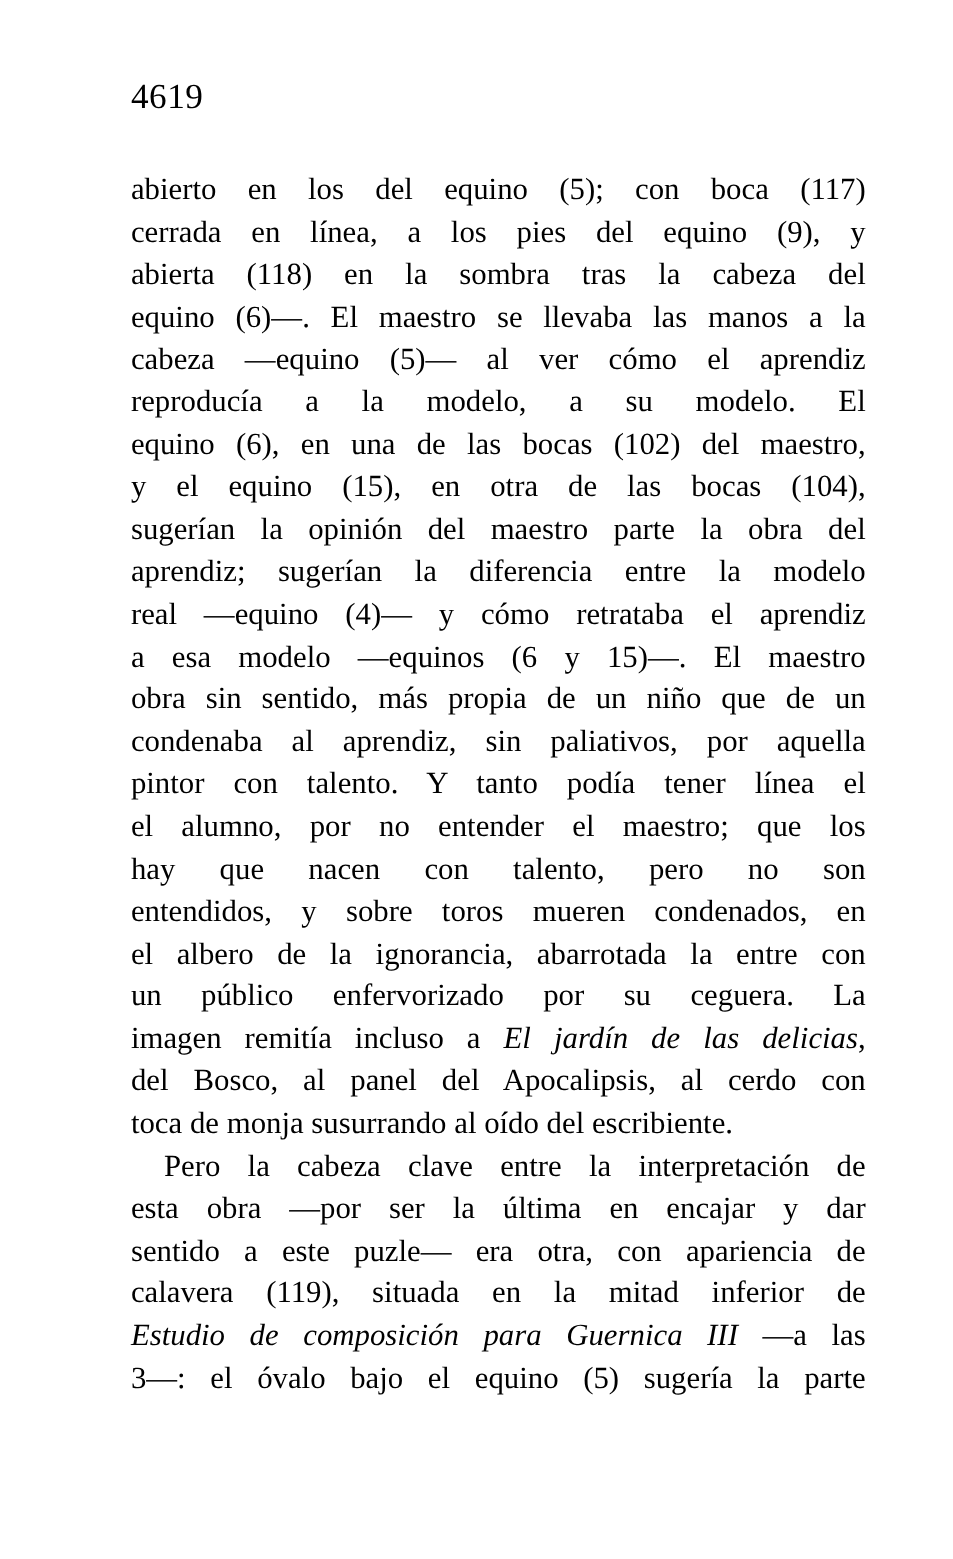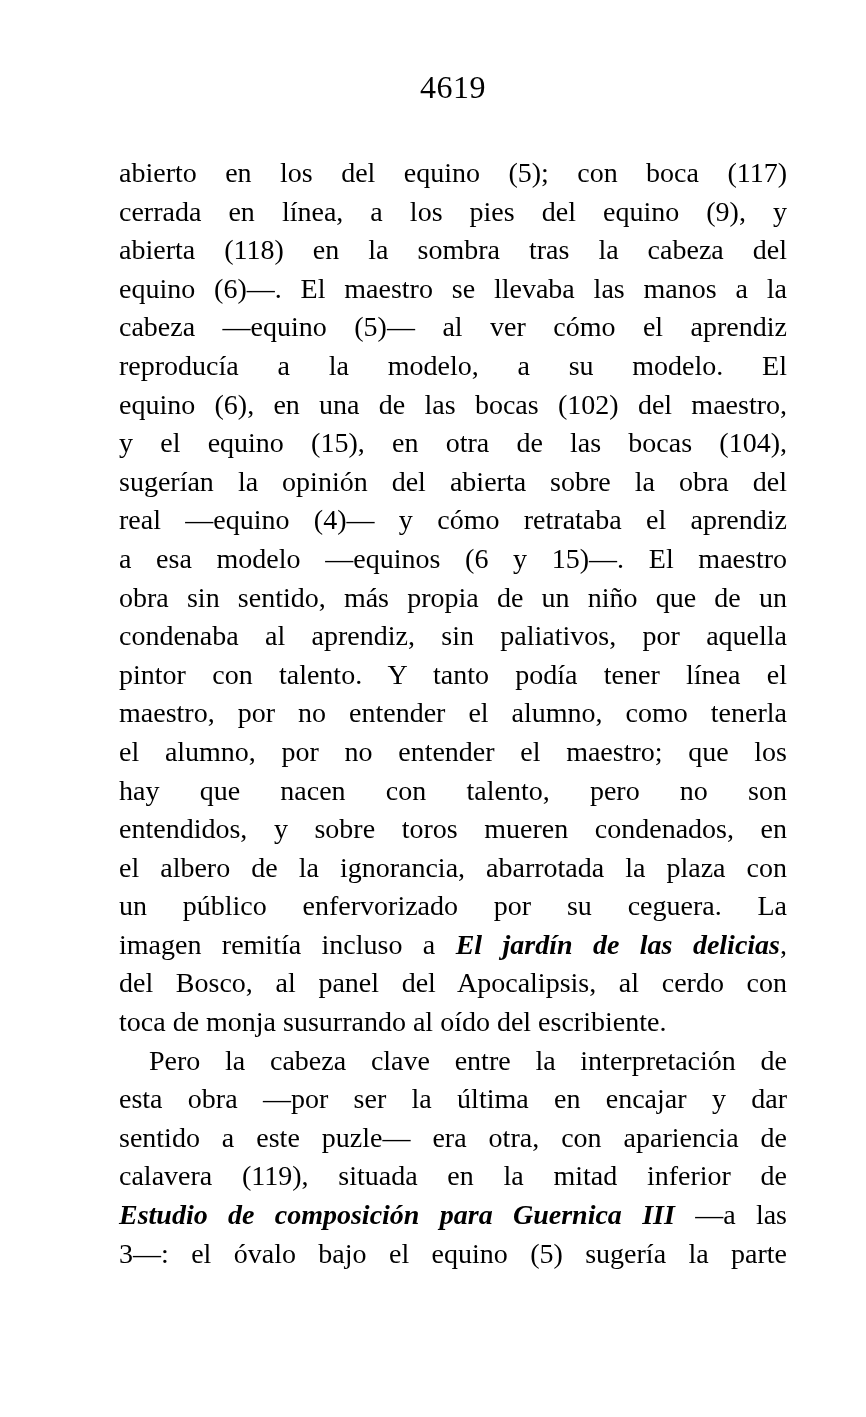--- a/index.html
+++ b/index.html
@@ -16,21 +16,21 @@
     font-family: "Liberation Serif", "DejaVu Serif", serif;
     overflow: hidden;
   }
   .folio {
     position: absolute;
     top: 68px;
     left: 119px;
     width: 668px;
     font-size: 32px;
     line-height: 38.6px;
-    text-align: center;
+    text-align: left;
     letter-spacing: 0.5px;
   }
   .textblock {
     position: absolute;
     top: 154px;
     left: 119px;
     width: 668px;
     font-size: 28px;
     line-height: 38.6px;
   }
@@ -42,48 +42,47 @@
   }
   .line.no-just {
     text-align: left;
     text-align-last: left;
   }
   .line.indent {
     text-indent: 30px;
   }
   .italic {
     font-style: italic;
-    font-weight: bold;
   }
 </style>
 </head>
 <body>
 
 <div class="page">
   <div class="folio">4619</div>
   <div class="textblock">
       <div class="line"><span>abierto en los del equino (5); con boca (117)</span></div>
       <div class="line"><span>cerrada en línea, a los pies del equino (9), y</span></div>
       <div class="line"><span>abierta (118) en la sombra tras la cabeza del</span></div>
       <div class="line"><span>equino (6)—. El maestro se llevaba las manos a la</span></div>
       <div class="line"><span>cabeza —equino (5)— al ver cómo el aprendiz</span></div>
       <div class="line"><span>reproducía a la modelo, a su modelo. El</span></div>
       <div class="line"><span>equino (6), en una de las bocas (102) del maestro,</span></div>
       <div class="line"><span>y el equino (15), en otra de las bocas (104),</span></div>
-      <div class="line"><span>sugerían la opinión del abierta sobre la obra del</span></div>
+      <div class="line"><span>sugerían la opinión del maestro parte la obra del</span></div>
+      <div class="line"><span>aprendiz; sugerían la diferencia entre la modelo</span></div>
       <div class="line"><span>real —equino (4)— y cómo retrataba el aprendiz</span></div>
       <div class="line"><span>a esa modelo —equinos (6 y 15)—. El maestro</span></div>
       <div class="line"><span>obra sin sentido, más propia de un niño que de un</span></div>
       <div class="line"><span>condenaba al aprendiz, sin paliativos, por aquella</span></div>
       <div class="line"><span>pintor con talento. Y tanto podía tener línea el</span></div>
-      <div class="line"><span>maestro, por no entender el alumno, como tenerla</span></div>
       <div class="line"><span>el alumno, por no entender el maestro; que los</span></div>
       <div class="line"><span>hay que nacen con talento, pero no son</span></div>
       <div class="line"><span>entendidos, y sobre toros mueren condenados, en</span></div>
-      <div class="line"><span>el albero de la ignorancia, abarrotada la plaza con</span></div>
+      <div class="line"><span>el albero de la ignorancia, abarrotada la entre con</span></div>
       <div class="line"><span>un público enfervorizado por su ceguera. La</span></div>
       <div class="line"><span>imagen remitía incluso a </span><span class="italic">El jardín de las delicias</span><span>,</span></div>
       <div class="line"><span>del Bosco, al panel del Apocalipsis, al cerdo con</span></div>
       <div class="line no-just"><span>toca de monja susurrando al oído del escribiente.</span></div>
       <div class="line indent"><span>Pero la cabeza clave entre la interpretación de</span></div>
       <div class="line"><span>esta obra —por ser la última en encajar y dar</span></div>
       <div class="line"><span>sentido a este puzle— era otra, con apariencia de</span></div>
       <div class="line"><span>calavera (119), situada en la mitad inferior de</span></div>
       <div class="line"><span class="italic">Estudio de composición para Guernica III</span><span> —a las</span></div>
       <div class="line"><span>3—: el óvalo bajo el equino (5) sugería la parte</span></div>

